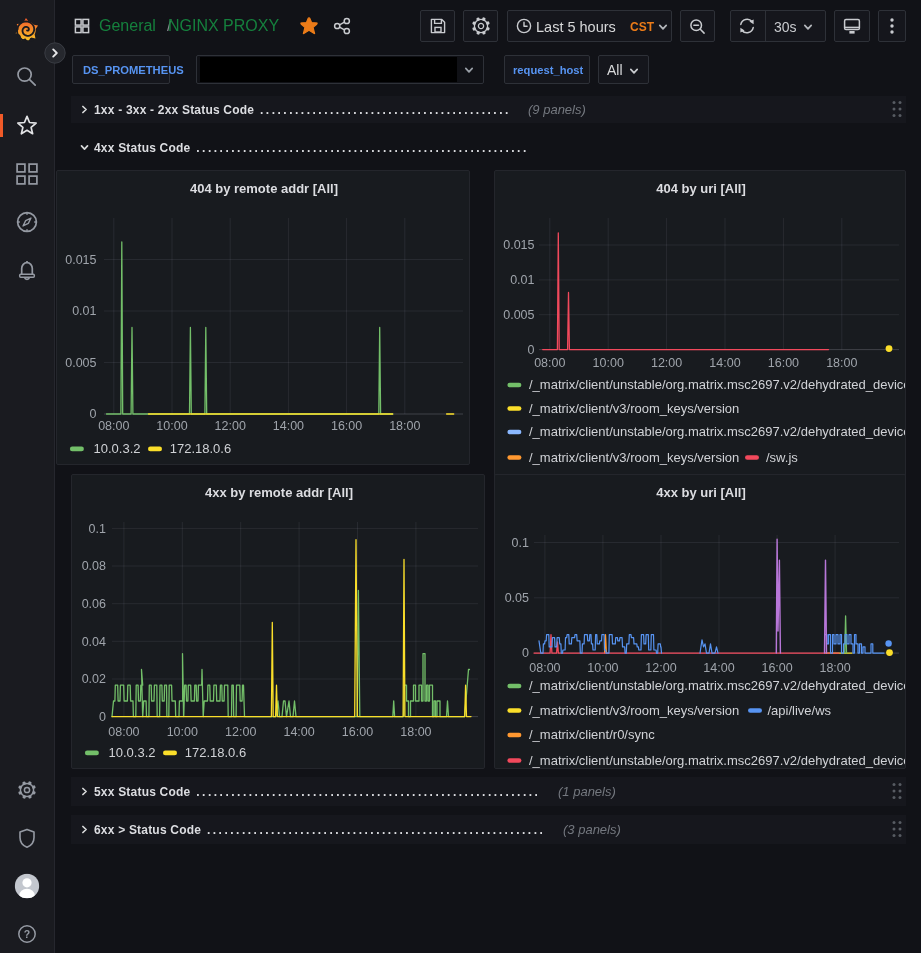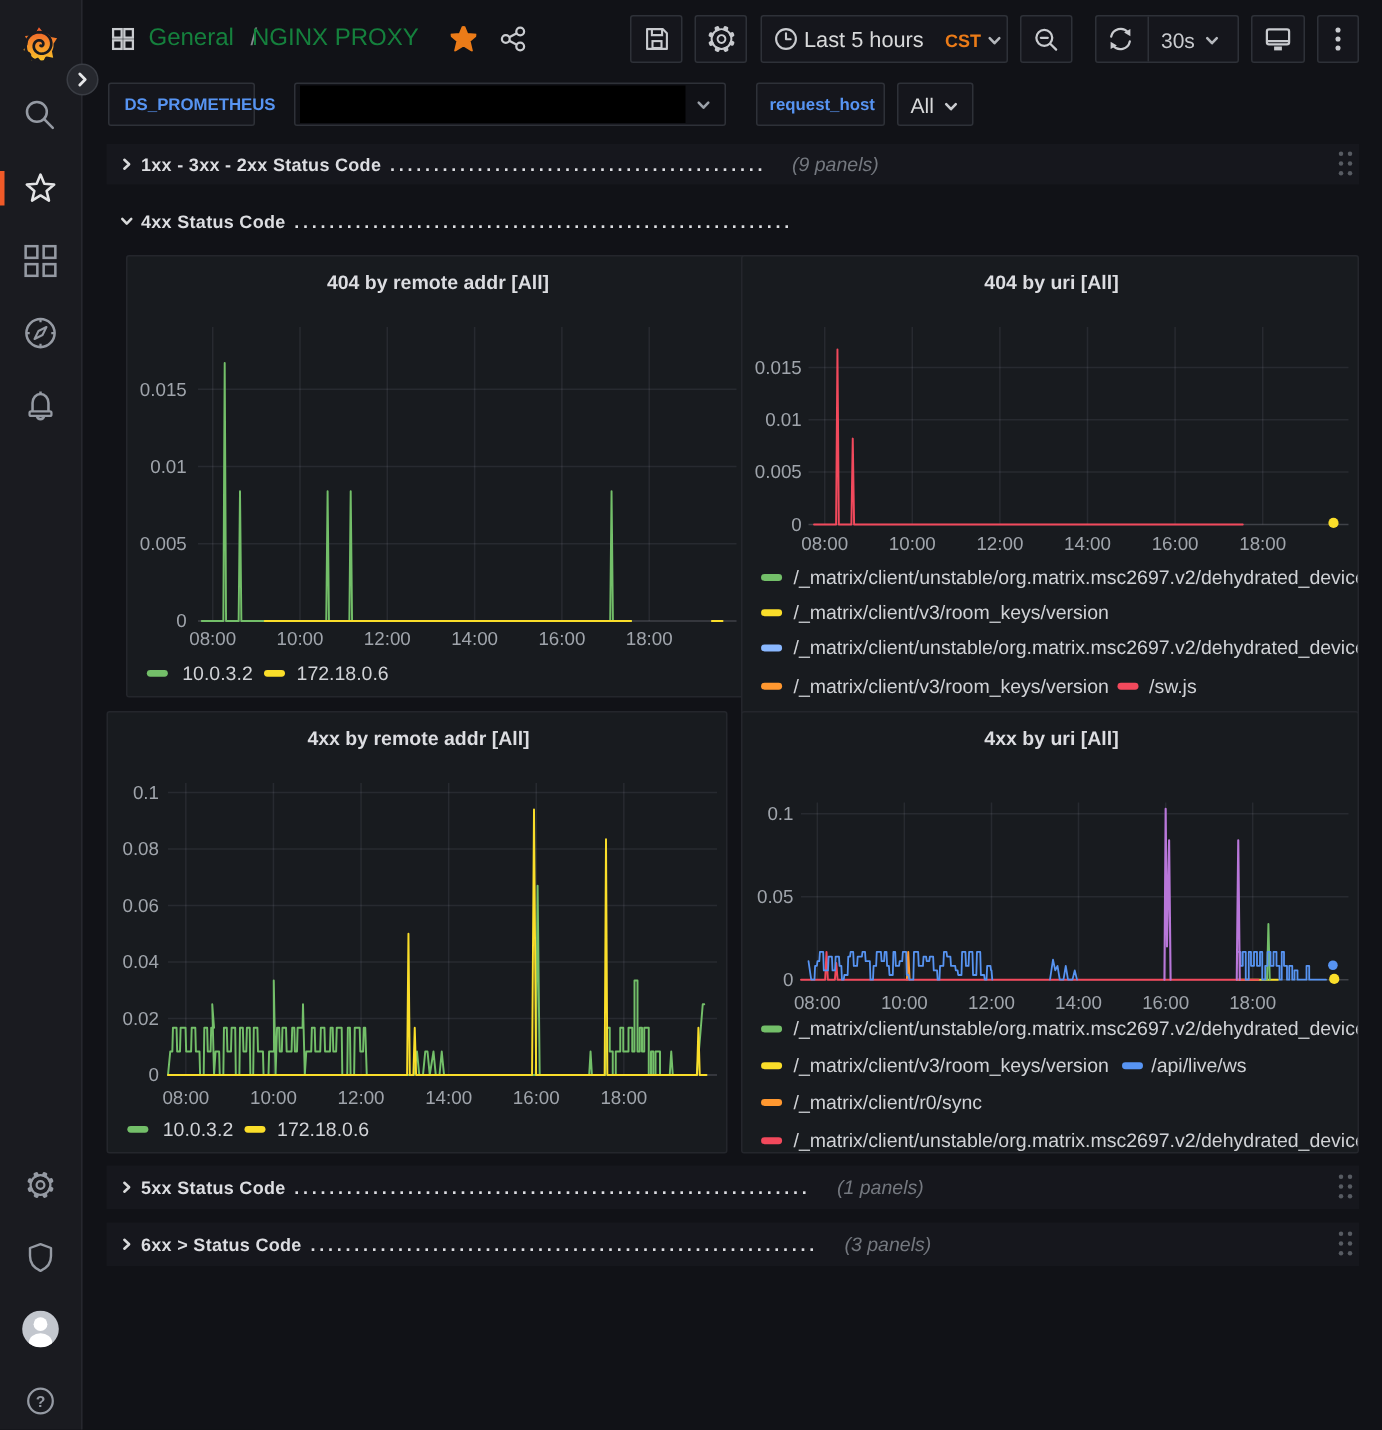--- a/index.html
+++ b/index.html
@@ -283,21 +283,21 @@
       <circle cx="3" cy="0" r="1.5" fill="#575b62"></circle>
       <circle cx="3" cy="6.5" r="1.5" fill="#575b62"></circle>
     </svg>
   </div>
 <div class="icon" style="left:55px;top:53px;transform:translate(-50%,-50%);z-index:9">
     <svg width="22" height="22" viewBox="-11.0 -11.0 22 22">
       <circle cx="0" cy="0" r="10.2" fill="#26282e" stroke="#3a3d44" stroke-width="1"></circle>
       <path d="M -1.8,-3.6 L 1.8,0 L -1.8,3.6" stroke="#e6e7e9" stroke-width="1.9" fill="none" stroke-linecap="round" stroke-linejoin="round"></path>
     </svg>
   </div>
-<div class="panel" style="left:84px;top:170px;width:414px;height:295px"><svg width="414" height="295" font-family="Liberation Sans, sans-serif">
+<div class="panel" style="left:56px;top:170px;width:414px;height:295px"><svg width="414" height="295" font-family="Liberation Sans, sans-serif">
       <text x="207.0" y="21.5" text-anchor="middle" font-size="13" font-weight="bold" fill="#dcdde1">404 by remote addr [All]</text>
       <line x1="56.8" y1="47" x2="56.8" y2="243.0" stroke="rgba(204,204,220,0.09)" stroke-width="1"></line>
       <line x1="115.0" y1="47" x2="115.0" y2="243.0" stroke="rgba(204,204,220,0.09)" stroke-width="1"></line>
       <line x1="173.2" y1="47" x2="173.2" y2="243.0" stroke="rgba(204,204,220,0.09)" stroke-width="1"></line>
       <line x1="231.4" y1="47" x2="231.4" y2="243.0" stroke="rgba(204,204,220,0.09)" stroke-width="1"></line>
       <line x1="289.6" y1="47" x2="289.6" y2="243.0" stroke="rgba(204,204,220,0.09)" stroke-width="1"></line>
       <line x1="347.8" y1="47" x2="347.8" y2="243.0" stroke="rgba(204,204,220,0.09)" stroke-width="1"></line>
       <line x1="47" y1="88.5" x2="406" y2="88.5" stroke="rgba(204,204,220,0.09)" stroke-width="1"></line>
       <line x1="47" y1="140.0" x2="406" y2="140.0" stroke="rgba(204,204,220,0.09)" stroke-width="1"></line>
       <line x1="47" y1="191.5" x2="406" y2="191.5" stroke="rgba(204,204,220,0.09)" stroke-width="1"></line>

